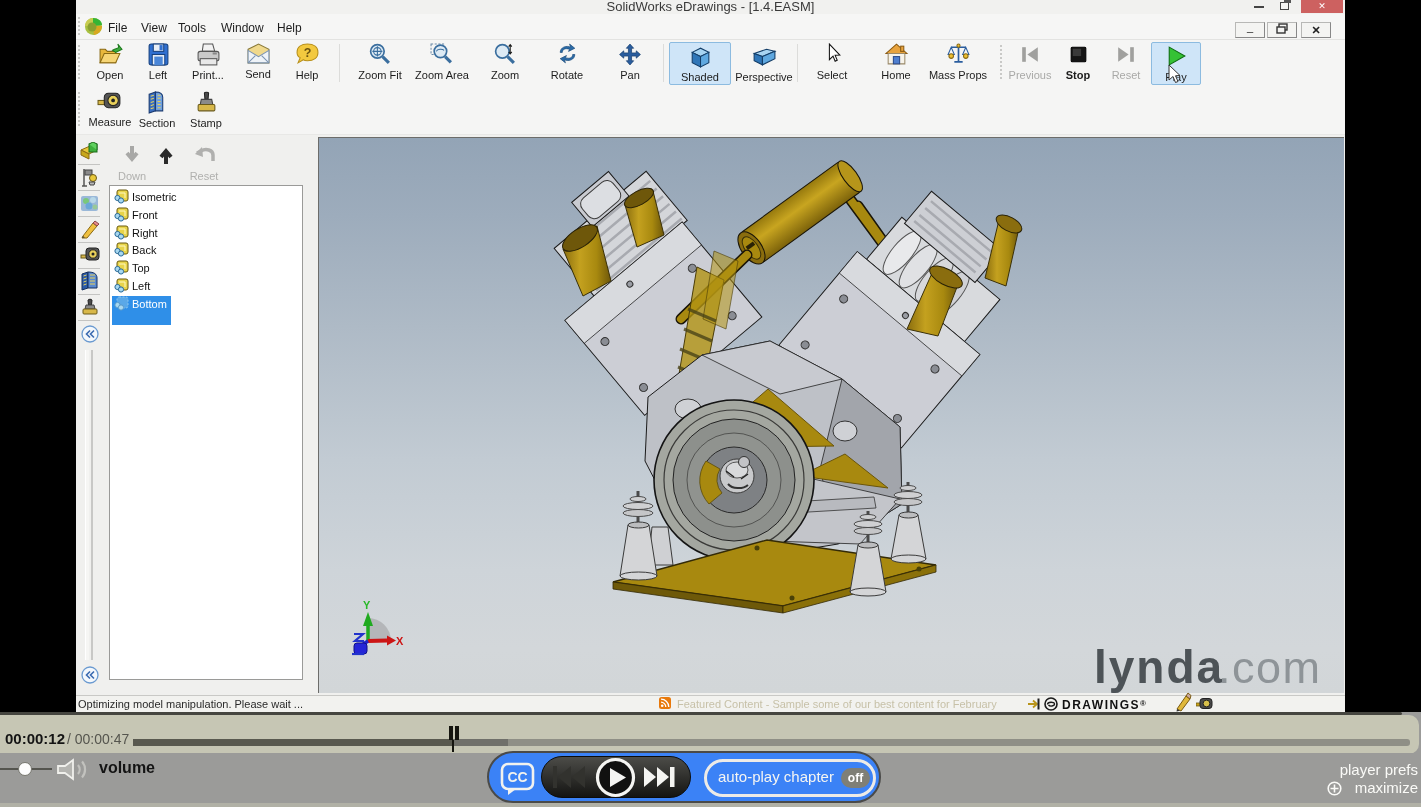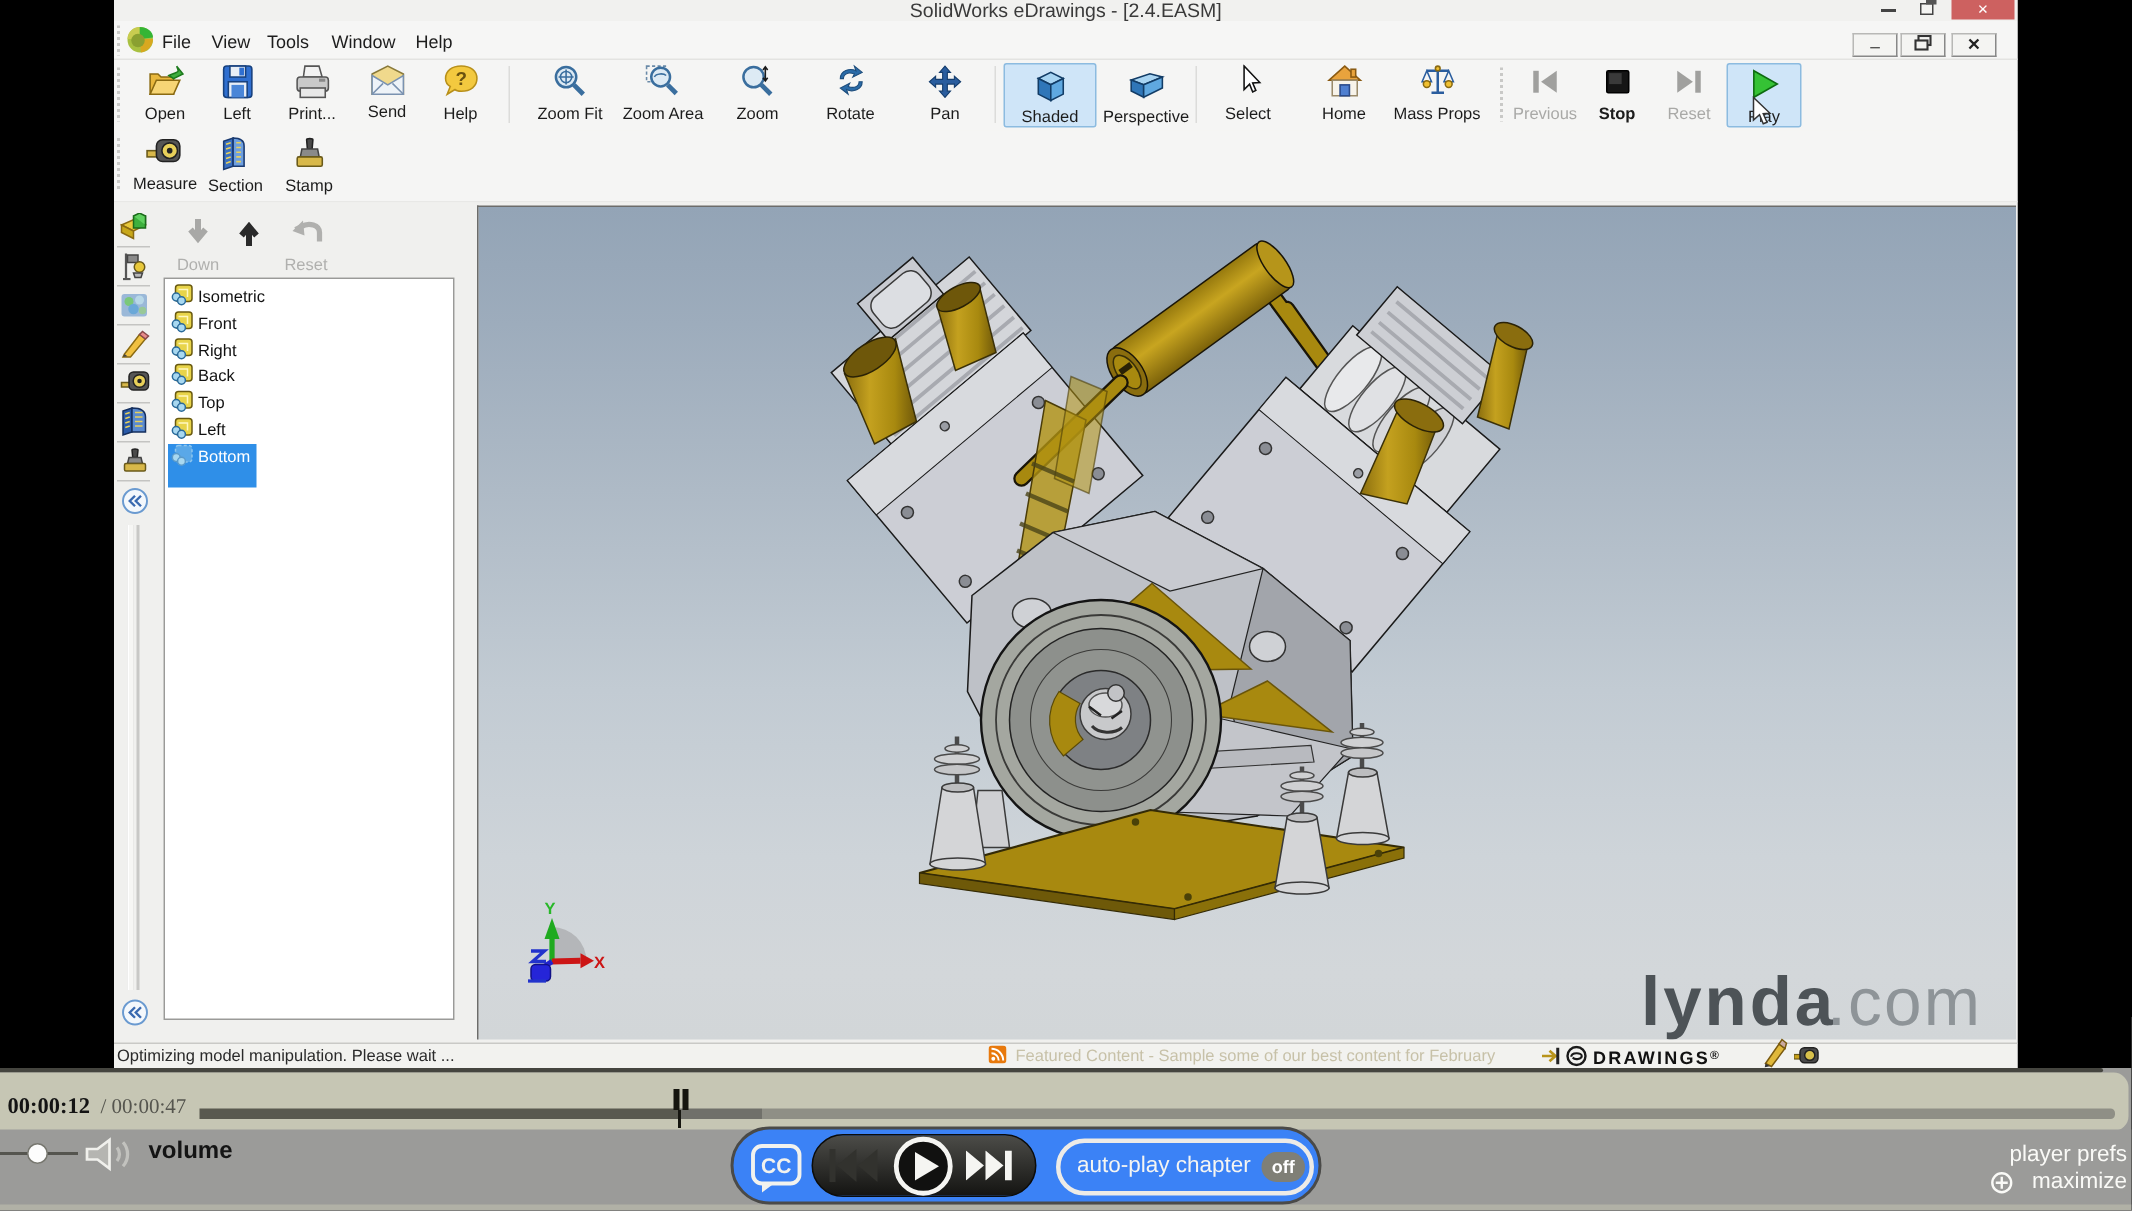--- a/index.html
+++ b/index.html
@@ -22,21 +22,21 @@
 #mainarea { left:0; top:135px; width:1269px; height:560px; background:#f0f0ee; }
 #sidebar { left:0; top:0; width:28px; height:560px; background:#f0f0ee; }
 .sbsep { position:absolute; left:2px; width:22px; height:1px; background:#c4c4c2; }
 #panel { left:28px; top:0; width:214px; height:560px; background:#f0f0ee; }
 #listbox { position:absolute; left:5px; top:50px; width:194px; height:495px; background:#fff; border:1px solid #9a9a98; }
 .treerow { position:absolute; left:4px; font-size:11px; color:#111; white-space:nowrap; }
 .treerow .ticon { vertical-align:-3px; margin-right:3px; }
 #viewport { left:242px; top:2px; width:1026px; height:556px; background:linear-gradient(#93a4b6 0%, #9dacbc 14%, #aebac6 34%, #c2cbd3 58%, #ced4d9 78%, #d3d7da 92%, #d2d6d8 100%); border-left:1px solid #6c6c6a; border-top:1px solid #6c6c6a; }
 #statusbar { left:0; top:695px; width:1269px; height:17px; background:#f2f2ef; border-top:1px solid #c9c9c6; font-size:11px; color:#2a2a2a; }
 #player { left:0; top:712px; width:1421px; height:95px; background:#9b9b99; }
-#prow { position:absolute; left:0; top:3px; width:1419px; height:39px; background:#c6c6b4; border-radius:0 10px 10px 0;font-family:Liberation Serif, serif; }
+#prow { position:absolute; left:0; top:3px; width:1419px; height:39px; background:#c6c6b4; border-radius:0 10px 10px 0; }
 #timecur { position:absolute; left:5px; top:15px; font-size:15px; font-weight:bold; color:#141414; }
 #timetot { position:absolute; left:67px; top:16px; font-size:14px; color:#55554e; }
 #pbar1 { position:absolute; left:133px; top:24px; width:320px; height:7px; background:#59594f; }
 #pbar2 { position:absolute; left:453px; top:24px; width:55px; height:7px; background:#70706a; }
 #pbar3 { position:absolute; left:508px; top:24px; width:902px; height:7px; background:#8f8f86; border-radius:0 3px 3px 0; }
 #vrow { position:absolute; left:0; top:41px; width:1421px; height:62px; background:#9b9b99; }
 #bstrip { position:absolute; left:0; top:91px; width:1421px; height:4px; background:#b1b1a6; }
 #volumetxt { position:absolute; left:99px; top:47px; font-size:16px; font-weight:bold; color:#141414; }
 #pill { position:absolute; left:487px; top:39px; width:394px; height:52px; background:#3b82f6; border:2px solid #4a4a48; border-radius:26px; }
 #prefs { position:absolute; right:3px; top:49px; font-size:15px; color:#fafaf7; text-align:right; }
@@ -45,21 +45,21 @@
 </head>
 <body>
 <div id="stage">
   <svg class="abs" style="left:79px;top:2px" width="16" height="11" viewBox="0 0 16 11">
       <path d="M0 5 L5 1 L5 9 Z" fill="#7a9a2a"></path>
       <rect x="6" y="0" width="9" height="10" fill="#8aa83a"></rect>
       <rect x="7.5" y="1.5" width="6" height="3" fill="#c8d87a"></rect>
       <rect x="7.5" y="6" width="6" height="2.5" fill="#5a7a1a"></rect>
     </svg>
   <div id="win" class="abs">
-    <div id="titlebar" class="abs">SolidWorks eDrawings - [2.4.EASM]</div>
+    <div id="titlebar" class="abs">SolidWorks eDrawings - [1.4.EASM]</div>
     <div class="abs" style="left:1178px;top:6px;width:10px;height:2px;background:#444"></div>
     <div class="abs" style="left:1204px;top:2px;width:9px;height:8px;border:1.5px solid #444;background:#f4f4f2"></div>
     <div class="abs" style="left:1208px;top:0px;width:7px;height:3px;background:#555"></div>
     <div id="closebtn" class="abs">✕</div>
     <div class="abs mdib" style="left:1159px;top:22px"><span style="position:relative;top:-3px">_</span></div>
     <div class="abs mdib" style="left:1191px;top:22px"><svg width="12" height="11" viewBox="0 0 12 11">
           <rect x="3" y="1" width="8" height="6" fill="none" stroke="#333" stroke-width="1.4"></rect>
           <rect x="1" y="4" width="8" height="6" fill="#f2f2f0" stroke="#333" stroke-width="1.4"></rect>
         </svg></div>
     <div class="abs mdib" style="left:1225px;top:22px"><span style="font-weight:bold">✕</span></div>

